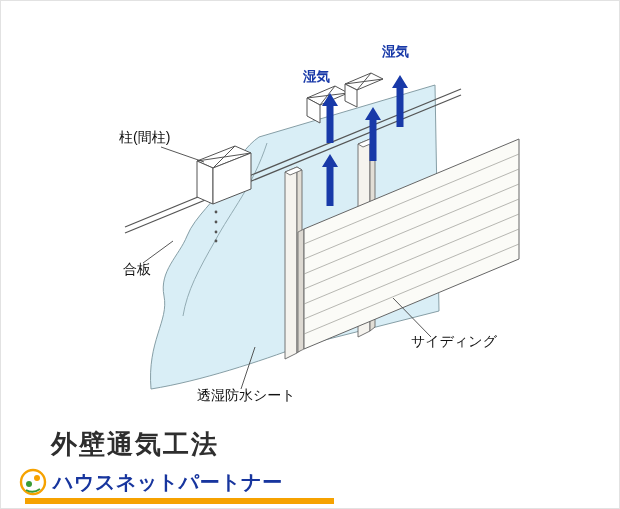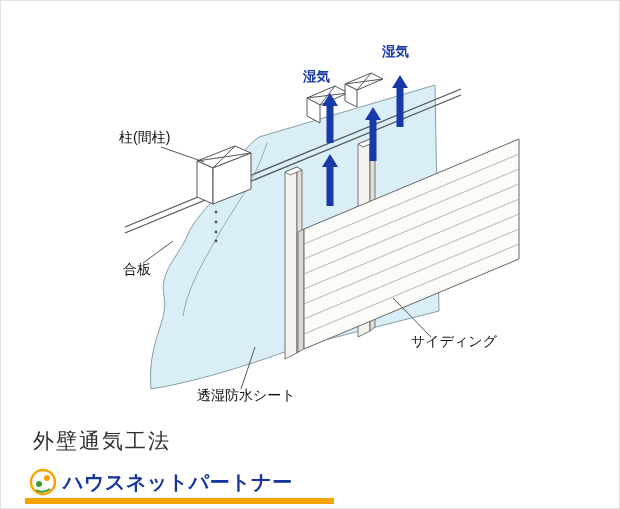--- a/index.html
+++ b/index.html
@@ -1,22 +1,22 @@
 <!DOCTYPE html>
 <html><head>
 <meta charset="utf-8">
 <style>
   html,body{margin:0;padding:0;background:#fff;}
   body{font-family:"Liberation Sans","DejaVu Sans",sans-serif;}
   .page{position:relative;width:620px;height:509px;background:#ffffff;overflow:hidden;
         border:1px solid #e2e2e2;box-sizing:border-box;}
   .diagram-svg{position:absolute;left:0;top:0;}
-  .footer-title{position:absolute;left:32px;top:426px;font-family:"Liberation Serif","DejaVu Serif",serif;
-        font-size:21px;color:#2e2e2e;letter-spacing:2px;}
-  .brand-row{position:absolute;left:27px;top:466px;display:flex;align-items:center;gap:5px;}
+  .footer-title{position:absolute;left:50px;top:426px;font-family:"Liberation Serif","DejaVu Serif",serif;
+        font-size:26px;color:#2e2e2e;letter-spacing:2px;font-weight:bold;}
+  .brand-row{position:absolute;left:17px;top:466px;display:flex;align-items:center;gap:5px;}
   .brand-name{font-size:20px;font-weight:bold;letter-spacing:0.5px;}
   .accent-bar{position:absolute;left:24px;top:497px;width:309px;height:6px;}
   svg text{font-family:"Liberation Sans","DejaVu Sans",sans-serif;}
 </style>
 </head>
 <body>
 
 <div class="page">
 
   <svg class="diagram-svg" width="620" height="420" viewBox="0 0 620 420">

